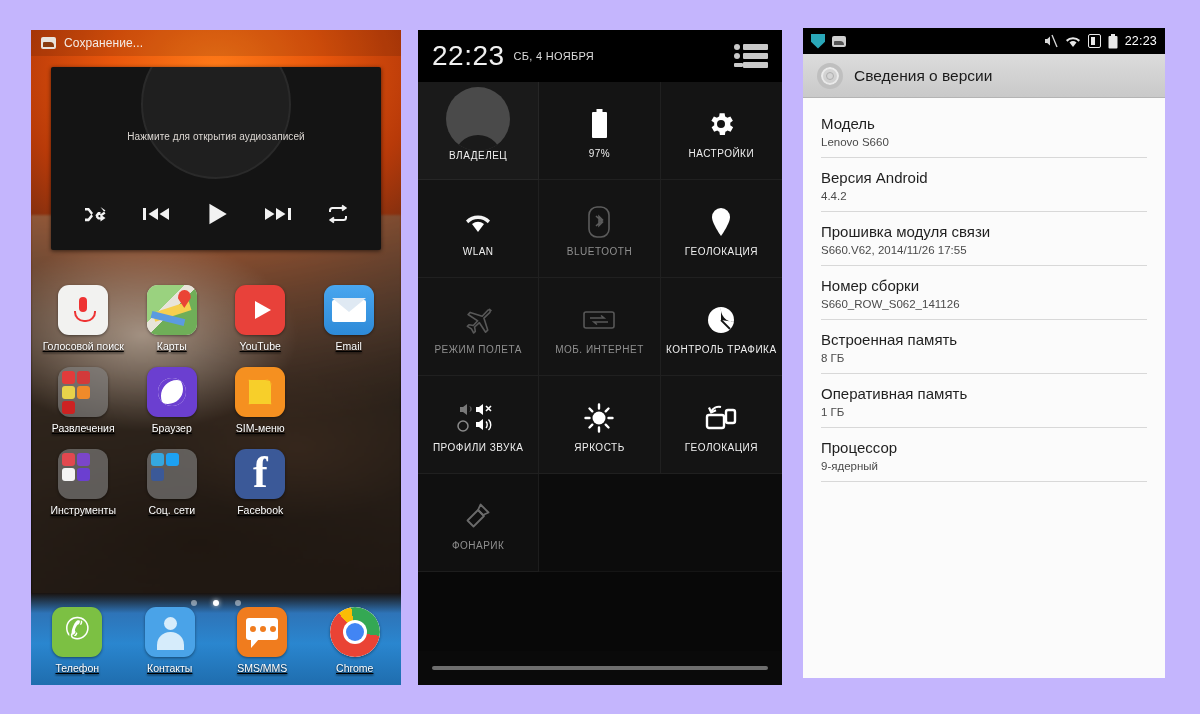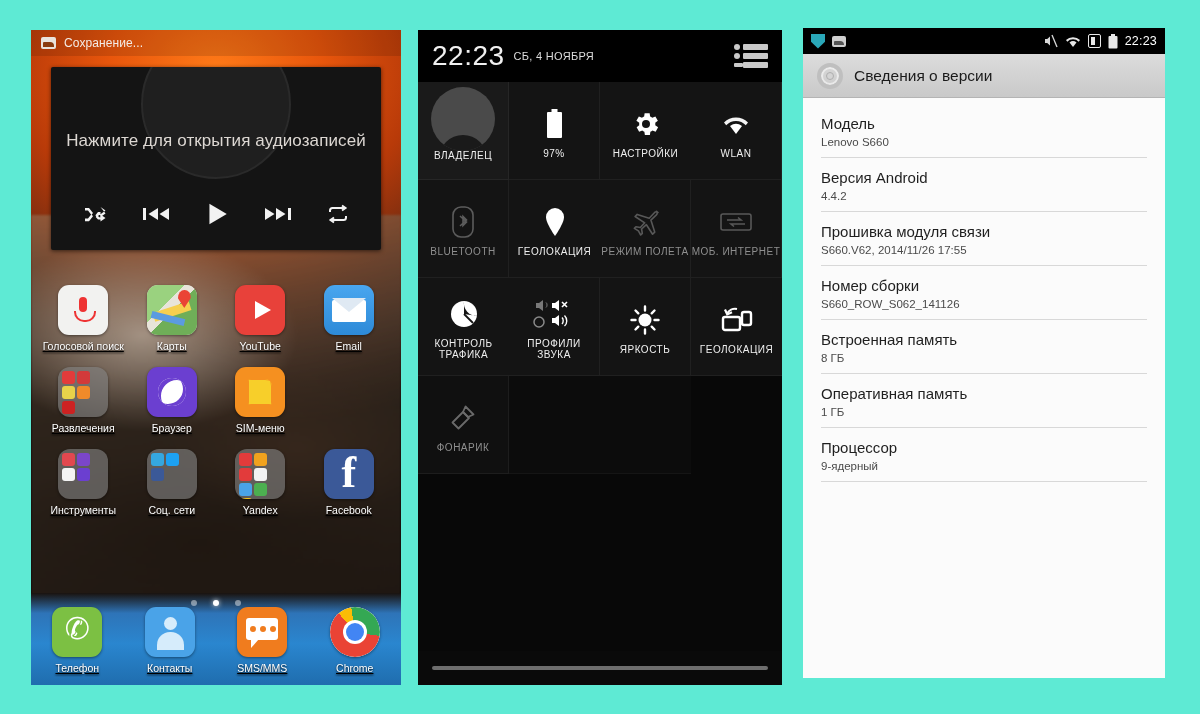--- a/index.html
+++ b/index.html
@@ -1,21 +1,21 @@
 <!DOCTYPE html>
 <html><head>
 <meta charset="utf-8">
 <style>
   * { box-sizing: border-box; margin: 0; padding: 0; }
   html, body {
     width: 1200px; height: 714px;
     background: #000; overflow: hidden;
     font-family: "Liberation Sans", sans-serif;
   }
-  .stage { position: relative; width: 1200px; height: 714px; background: #5eead4; }
+  .stage { position: relative; width: 1200px; height: 714px; background: #c4b5fd; }
 
   
   .panel1 {
     position: absolute; left: 31px; top: 30px; width: 370px; height: 655px;
     overflow: hidden;
     background:
       radial-gradient(ellipse 160% 70% at 50% 6%, #ff7a18 0%, #e8560c 18%, #b83a09 34%, #6b2a12 50%, #3a2018 62%, #000 80%),
       linear-gradient(180deg, #d85b12 0%, #c04d10 10%, #9a4a22 22%, #7a5640 36%, #8d7560 48%, #a08a72 56%, #7d6a56 66%, #5d5044 74%, #2f6fb0 84%, #2a7fc8 92%, #1f6fb8 100%);
   }
   .p1-wall-rock {
@@ -52,21 +52,21 @@
     box-shadow: 0 1px 4px rgba(0,0,0,.6);
     overflow: hidden;
   }
   .widget .disc {
     position: absolute; left: 50%; top: -38px; transform: translateX(-50%);
     width: 150px; height: 150px; border-radius: 50%;
     background: #1f1f1f; border: 2px solid #2a2a2a;
   }
   .widget .wtxt {
     position: absolute; left: 0; right: 0; top: 64px; text-align: center;
-    color: #ddd8d3; font-size: 17px; letter-spacing: .1px;
+    color: #ddd8d3; font-size: 10px; letter-spacing: .1px;
   }
   .widget .wctrls {
     position: absolute; left: 0; right: 0; bottom: 20px;
     display: flex; align-items: center; justify-content: space-around; padding: 0 14px;
   }
   .widget .wctrls span { color: #f2f2f2; line-height: 1; display: block; }
   .ic-shuffle { width: 26px; height: 20px; }
   .ic-prev, .ic-next { width: 28px; height: 20px; }
   .ic-play { width: 26px; height: 26px; }
   .ic-repeat { width: 24px; height: 20px; }
@@ -149,21 +149,21 @@
   .qs-listbtn { margin-left:auto; width: 34px; height: 26px; position: relative; }
   .qs-listbtn .row { position:absolute; right:0; height:6px; background:#c9c9c9; border-radius:1px; }
   .qs-listbtn .r1 { top:1px; width:25px; }
   .qs-listbtn .r2 { top:10px; width:25px; }
   .qs-listbtn .r3 { top:19px; width:25px; }
   .qs-listbtn .dot { position:absolute; left:0; width:6px; height:6px; border-radius:50%; background:#c9c9c9; }
   .qs-listbtn .d1 { top:1px; }
   .qs-listbtn .d2 { top:10px; }
   .qs-listbtn .d3 { top:20px; width:9px; height:4px; border-radius:1px; }
 
-  .qs-grid { display:grid; grid-template-columns: repeat(4, 1fr); }
+  .qs-grid { display:grid; grid-template-columns: repeat(3, 1fr); }
   .qs-tile {
     height: 98px; position: relative;
     border-right: 1px solid rgba(255,255,255,.055);
     border-bottom: 1px solid rgba(255,255,255,.055);
     display:flex; flex-direction:column; align-items:center; justify-content:center;
     background: #141414;
   }
   .qs-tile:nth-child(3n) { border-right: none; }
   .qs-tile.dim { background: #101010; }
   .qs-tile .ti { height: 42px; display:flex; align-items:center; justify-content:center; }
@@ -322,32 +322,20 @@
           </div>
           <div class="applabel">Инструменты</div>
         </div>
         <div class="appcell">
           <div class="appicon ic-folder">
             <i style="background:#35a7e0"></i>
               <i style="background:#1da1f2"></i>
               <i style="background:#3b5998"></i>
           </div>
           <div class="applabel">Соц. сети</div>
-        </div>
-        <div class="appcell">
-          <div class="appicon ic-folder">
-            <i style="background:#e23b3b"></i>
-              <i style="background:#f0a21e"></i>
-              <i style="background:#e23b3b"></i>
-            <i style="background:#f2f2f2"></i>
-              <i style="background:#4aa3e8"></i>
-              <i style="background:#4caf50"></i>
-            <i style="background:#f2c21e"></i>
-          </div>
-          <div class="applabel">Yandex</div>
         </div>
         <div class="appcell">
           <div class="appicon ic-fb"></div>
           <div class="applabel">Facebook</div>
         </div>
       </div>
     </div>
 
     <div class="pagedots">
       <i></i>

